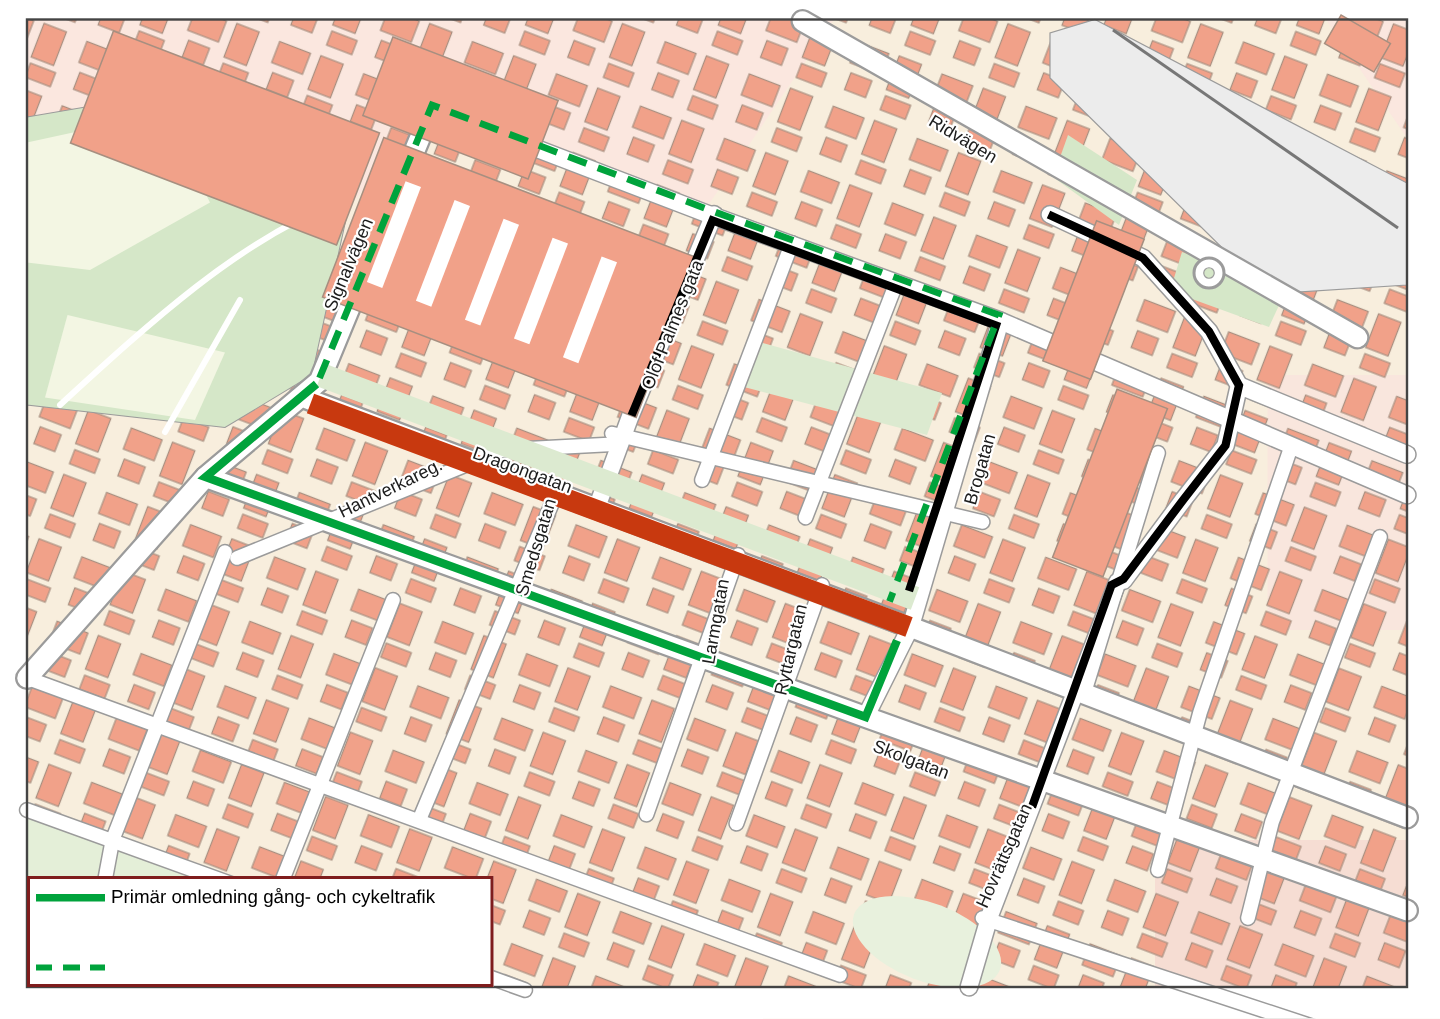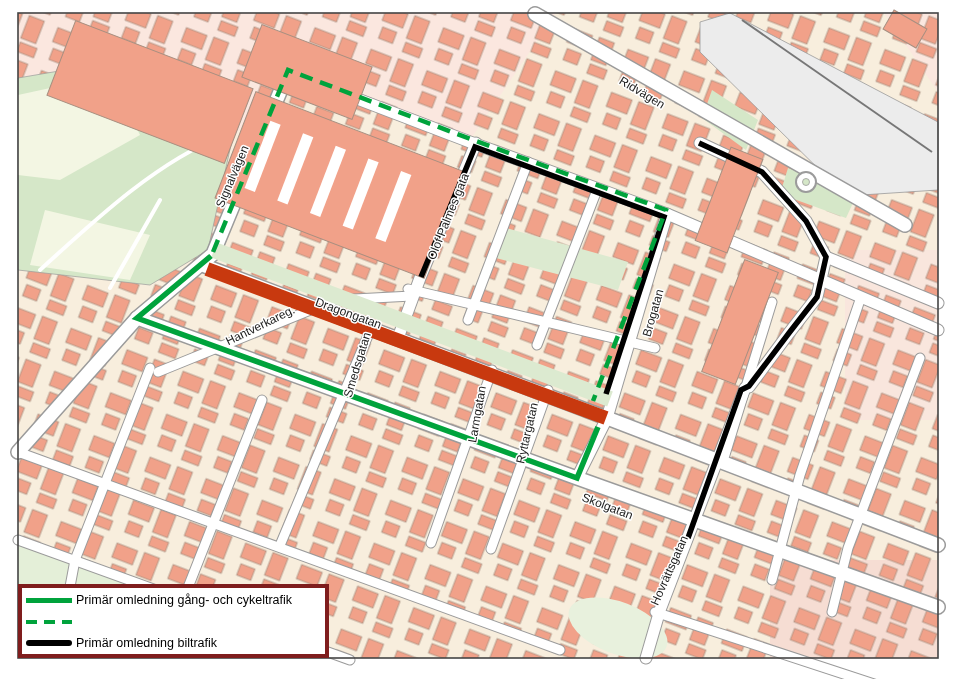--- a/index.html
+++ b/index.html
@@ -19,21 +19,21 @@
   .b{fill:var(--salmon);stroke:#a78f80;stroke-width:.8;}
   .bigb rect{fill:var(--salmon);stroke:#a78f80;stroke-width:1;}
   .bigb .slit{fill:#fff;stroke:none;}
   .parkpath{fill:none;stroke:#fff;stroke-width:4;stroke-linecap:round;}
   .street-label{font-family:"Liberation Sans","DejaVu Sans",sans-serif;font-size:12px;
     fill:#1c1c1c;text-anchor:middle;paint-order:stroke;stroke:#ffffff;stroke-width:3px;
     stroke-linejoin:round;}
   .frame{fill:none;stroke:#444;stroke-width:1.6;}
   
   .legend{position:absolute;left:18px;top:584px;width:311px;height:74px;background:#fff;
-    border:4px solid #7f1d1d;box-sizing:border-box;padding:4px 6px 3px 4px;
+    border:2px solid #7f1d1d;box-sizing:border-box;padding:4px 6px 3px 4px;
     display:flex;flex-direction:column;justify-content:space-between;}
   .lrow{display:flex;align-items:center;height:16px;}
   .sw{display:inline-block;width:46px;flex:0 0 46px;margin-right:4px;}
   .sw-solid-green{height:5px;background:var(--green);}
   .sw-dashed-green{height:4px;background:repeating-linear-gradient(90deg,var(--green) 0 11px,transparent 11px 18px);}
   .sw-solid-black{height:6px;background:var(--black);border-radius:3px;}
   .sw-red{width:39px;flex:0 0 39px;height:15px;margin-left:9px;margin-right:2px;background:var(--red);border:1px solid #8e2a0c;box-sizing:border-box;}
   .ltext{font-size:12.5px;color:#000;white-space:nowrap;}
 </style>
 </head>
@@ -166,18 +166,14 @@
   </svg>
 
   <div class="legend">
     <div class="lrow">
       <span class="sw sw-solid-green"></span>
       <span class="ltext">Primär omledning gång- och cykeltrafik</span>
     </div>
     <div class="lrow">
       <span class="sw sw-dashed-green"></span>
     </div>
-    <div class="lrow">
-      <span class="sw sw-solid-black"></span>
-      <span class="ltext">Primär omledning biltrafik</span>
-    </div>
   </div>
 </div>
 
 </body></html>

